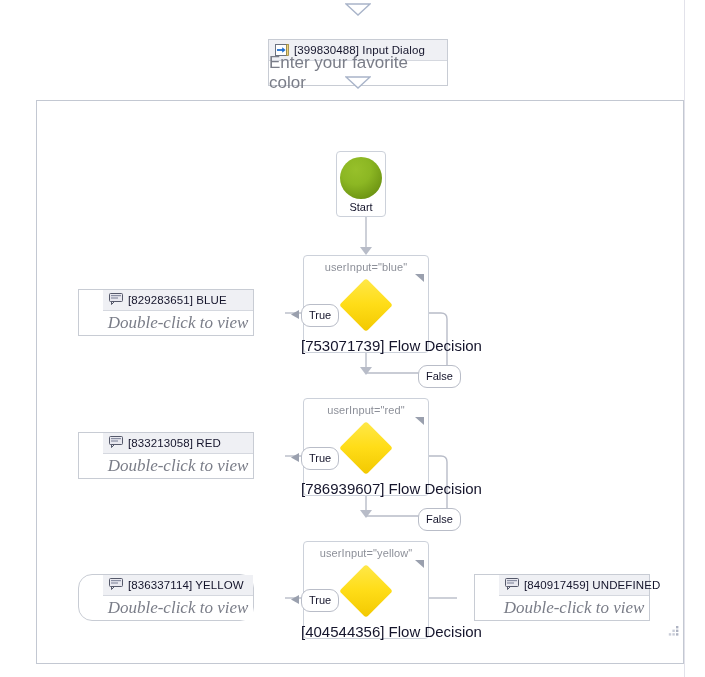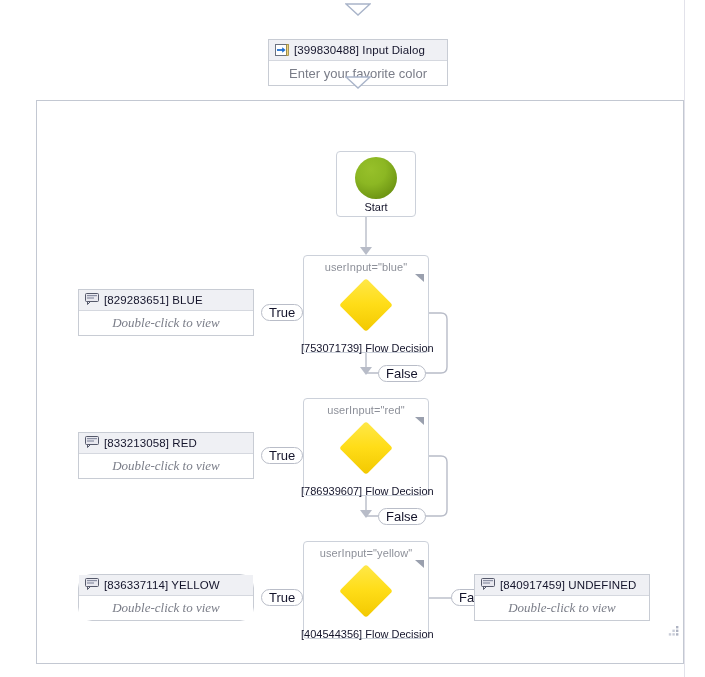--- a/index.html
+++ b/index.html
@@ -67,21 +67,21 @@
     letter-spacing: 0.1px;
   }
   .card-body {
     height: 24px;
     display: flex;
     align-items: center;
     justify-content: center;
     background: #ffffff;
   }
   .card-body .sub {
-    font-size: 13px;
+    font-size: 17px;
     color: #7a7d88;
   }
 
   #input-dialog {
     left: 268px;
     top: 21px;
     width: 180px;
     height: 47px;
   }
 
@@ -141,21 +141,21 @@
   }
 
   
   .node {
     position: absolute;
     box-sizing: border-box;
   }
 
   
   #start-node {
-    width: 80px;
+    width: 50px;
     height: 66px;
     border: 1px solid #ccd1da;
     border-radius: 4px;
     background: #ffffff;
     display: flex;
     flex-direction: column;
     align-items: center;
     justify-content: flex-start;
     padding-top: 5px;
   }
@@ -199,65 +199,67 @@
     height: 38px;
     border-radius: 3px;
     background: linear-gradient(135deg, #ffe84a 0%, #ffdd18 48%, #f2c800 100%);
   }
   .decision .node-id {
     position: absolute;
     bottom: -2px;
     left: -3px;
     right: -3px;
     text-align: center;
-    font-size: 11px;
+    font-size: 15px;
     color: #14142b;
     white-space: nowrap;
   }
   .corner-mark {
     position: absolute;
     right: 4px;
     top: 16px;
     width: 9px;
     height: 9px;
   }
 
   
   .msgbox {
     width: 176px;
     height: 47px;
     border: 1px solid #c8ccd4;
     background: #ffffff;
     box-sizing: border-box;
+    padding-left: 24px;
   }
   .msgbox .card-header { height: 21px; }
   .msgbox .card-body { height: 24px; }
   .msgbox .sub { font-style: italic; font-family: Liberation Serif, serif; }
 
   
   .conn {
     position: absolute;
     pointer-events: none;
   }
   .conn svg { display: block; overflow: visible; }
 
   
   .pill {
     position: absolute;
     display: flex;
     align-items: center;
-    height: 17px;
+    height: 23px;
     padding: 0 7px;
     border: 1px solid #b9bdc8;
     border-radius: 9px;
     background: #ffffff;
-    font-size: 13px;
+    font-size: 11px;
     color: #14142b;
     box-sizing: border-box;
     line-height: 1;
+    margin-left: 40px;
   }
   .arrow-head {
     position: absolute;
     width: 8px;
     height: 9px;
   }
 </style>
 </head>
 <body>
 

